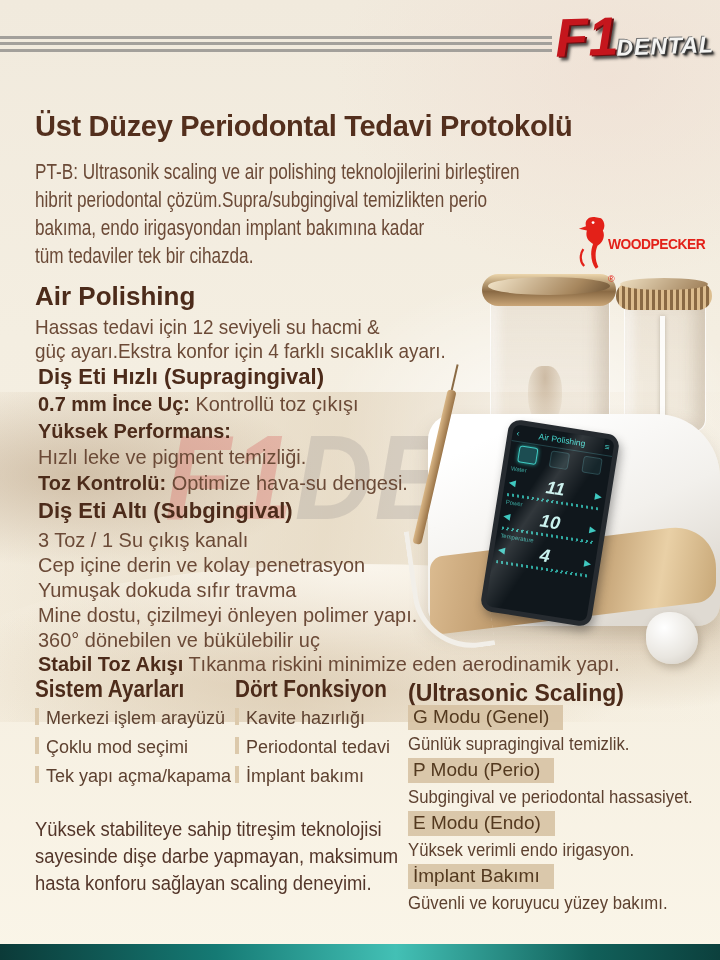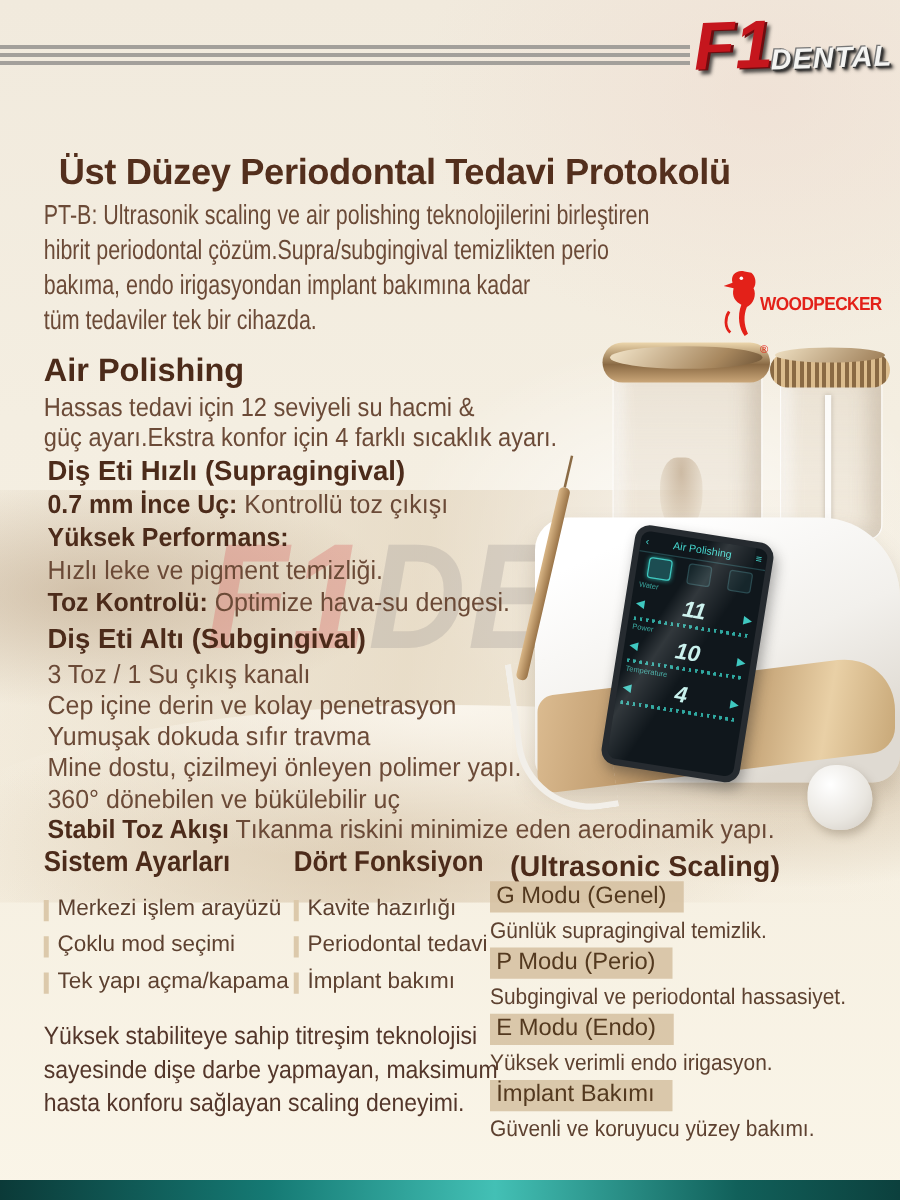--- a/index.html
+++ b/index.html
@@ -14,21 +14,21 @@
     background:repeating-linear-gradient(180deg,#a3a09b 0 3px,transparent 3px 6.5px);}
   .logo{position:absolute;right:6px;top:8px;display:flex;align-items:flex-end;
     font-style:italic;font-weight:800;transform:rotate(-2deg);}
   .logo-f1{font-size:54px;line-height:54px;color:#c5161d;
     text-shadow:2px 1px 0 #6e0d10,4px 4px 3px rgba(25,25,25,.75);}
   .logo-dental{font-size:23px;line-height:30px;margin-left:-2px;color:#f4f4f2;
     text-shadow:-1px -1px 0 #777,1px 1px 0 #3a3a3a,2px 2px 2px #1c1c1c,3px 3px 3px rgba(0,0,0,.5);
     letter-spacing:1px;}
   
   .t-brown{color:#6b4a37;}
-  .title{position:absolute;left:35px;top:110px;margin:12px;font-size:29px;font-weight:800;
+  .title{position:absolute;left:35px;top:110px;margin:0;font-size:29px;font-weight:800;
     color:#532f1d;letter-spacing:-.3px;}
   .intro{position:absolute;left:35px;top:158px;margin:0;font-size:22px;line-height:28px;
     white-space:pre-line;transform:scaleX(.78);transform-origin:0 0;}
   .ml{white-space:pre-line;}
   .h2{position:absolute;left:35px;margin:0;font-weight:800;color:#4c2b1a;}
   .ap-head{top:281px;font-size:26px;}
   .ap-intro{position:absolute;left:35px;top:315px;margin:0;font-size:21px;line-height:24px;
     transform:scaleX(.9);transform-origin:0 0;}
   .sec-head{position:absolute;left:38px;margin:0;font-size:22px;font-weight:800;color:#4c2b1a;}
   .line{position:absolute;left:38px;font-size:21px;color:#6b4a37;transform:scaleX(.95);transform-origin:0 0;}
@@ -49,24 +49,24 @@
      radial-gradient(48% 40% at 10% 25%, rgba(183,158,128,.55), transparent 70%),
      radial-gradient(65% 45% at 42% 85%, rgba(216,198,172,.65), transparent 72%),
      radial-gradient(45% 38% at 88% 70%, rgba(196,172,140,.55), transparent 70%),
      linear-gradient(100deg, rgba(231,218,197,.15), rgba(222,206,180,.55) 45%, rgba(241,232,216,.35) 75%, transparent);}
   .satin::after{content:"";position:absolute;left:-10%;top:52%;width:120%;height:70%;
     background:radial-gradient(50% 55% at 50% 0%, rgba(252,248,240,.9), rgba(248,242,230,.25) 70%, transparent);
     border-radius:50% 50% 0 0;}
   
   .col-head{position:absolute;margin:0;font-size:23px;font-weight:800;color:#4c2b1a;
     transform:scaleX(.9);transform-origin:0 0;white-space:nowrap;}
-  .citem{display:flex;align-items:flex-end;height:29px;font-size:18px;color:#5d4130;white-space:nowrap;}
+  .citem{display:flex;align-items:flex-start;height:29px;font-size:18px;color:#5d4130;white-space:nowrap;}
   .cbar{display:inline-block;width:4px;height:17px;background:#dcc9ab;margin-right:7px;flex:none;}
   .clist{position:absolute;z-index:3;}
-  .scaling{position:absolute;left:392px;top:704px;z-index:3;width:310px;}
+  .scaling{position:absolute;left:408px;top:704px;z-index:3;width:310px;}
   .chip{display:inline-block;background:rgba(213,192,160,.85);color:#53391f;font-size:19px;
     line-height:24px;padding:0 14px 1px 5px;margin:1px 0;white-space:nowrap;}
   .sdesc{font-size:18px;line-height:26px;color:#5d4130;white-space:nowrap;
     transform:scaleX(.93);transform-origin:0 0;}
   .piezo-head{position:absolute;left:35px;top:786px;margin:0;font-size:23px;font-weight:800;color:#3f2516;z-index:3;}
   .piezo-text{position:absolute;left:35px;top:816px;margin:0;font-size:20px;line-height:27px;
     color:#53362a;white-space:pre-line;z-index:3;transform:scaleX(.92);transform-origin:0 0;}
   .z3{z-index:3;}
   
   .device{position:absolute;left:428px;top:276px;width:292px;height:370px;z-index:2;}

